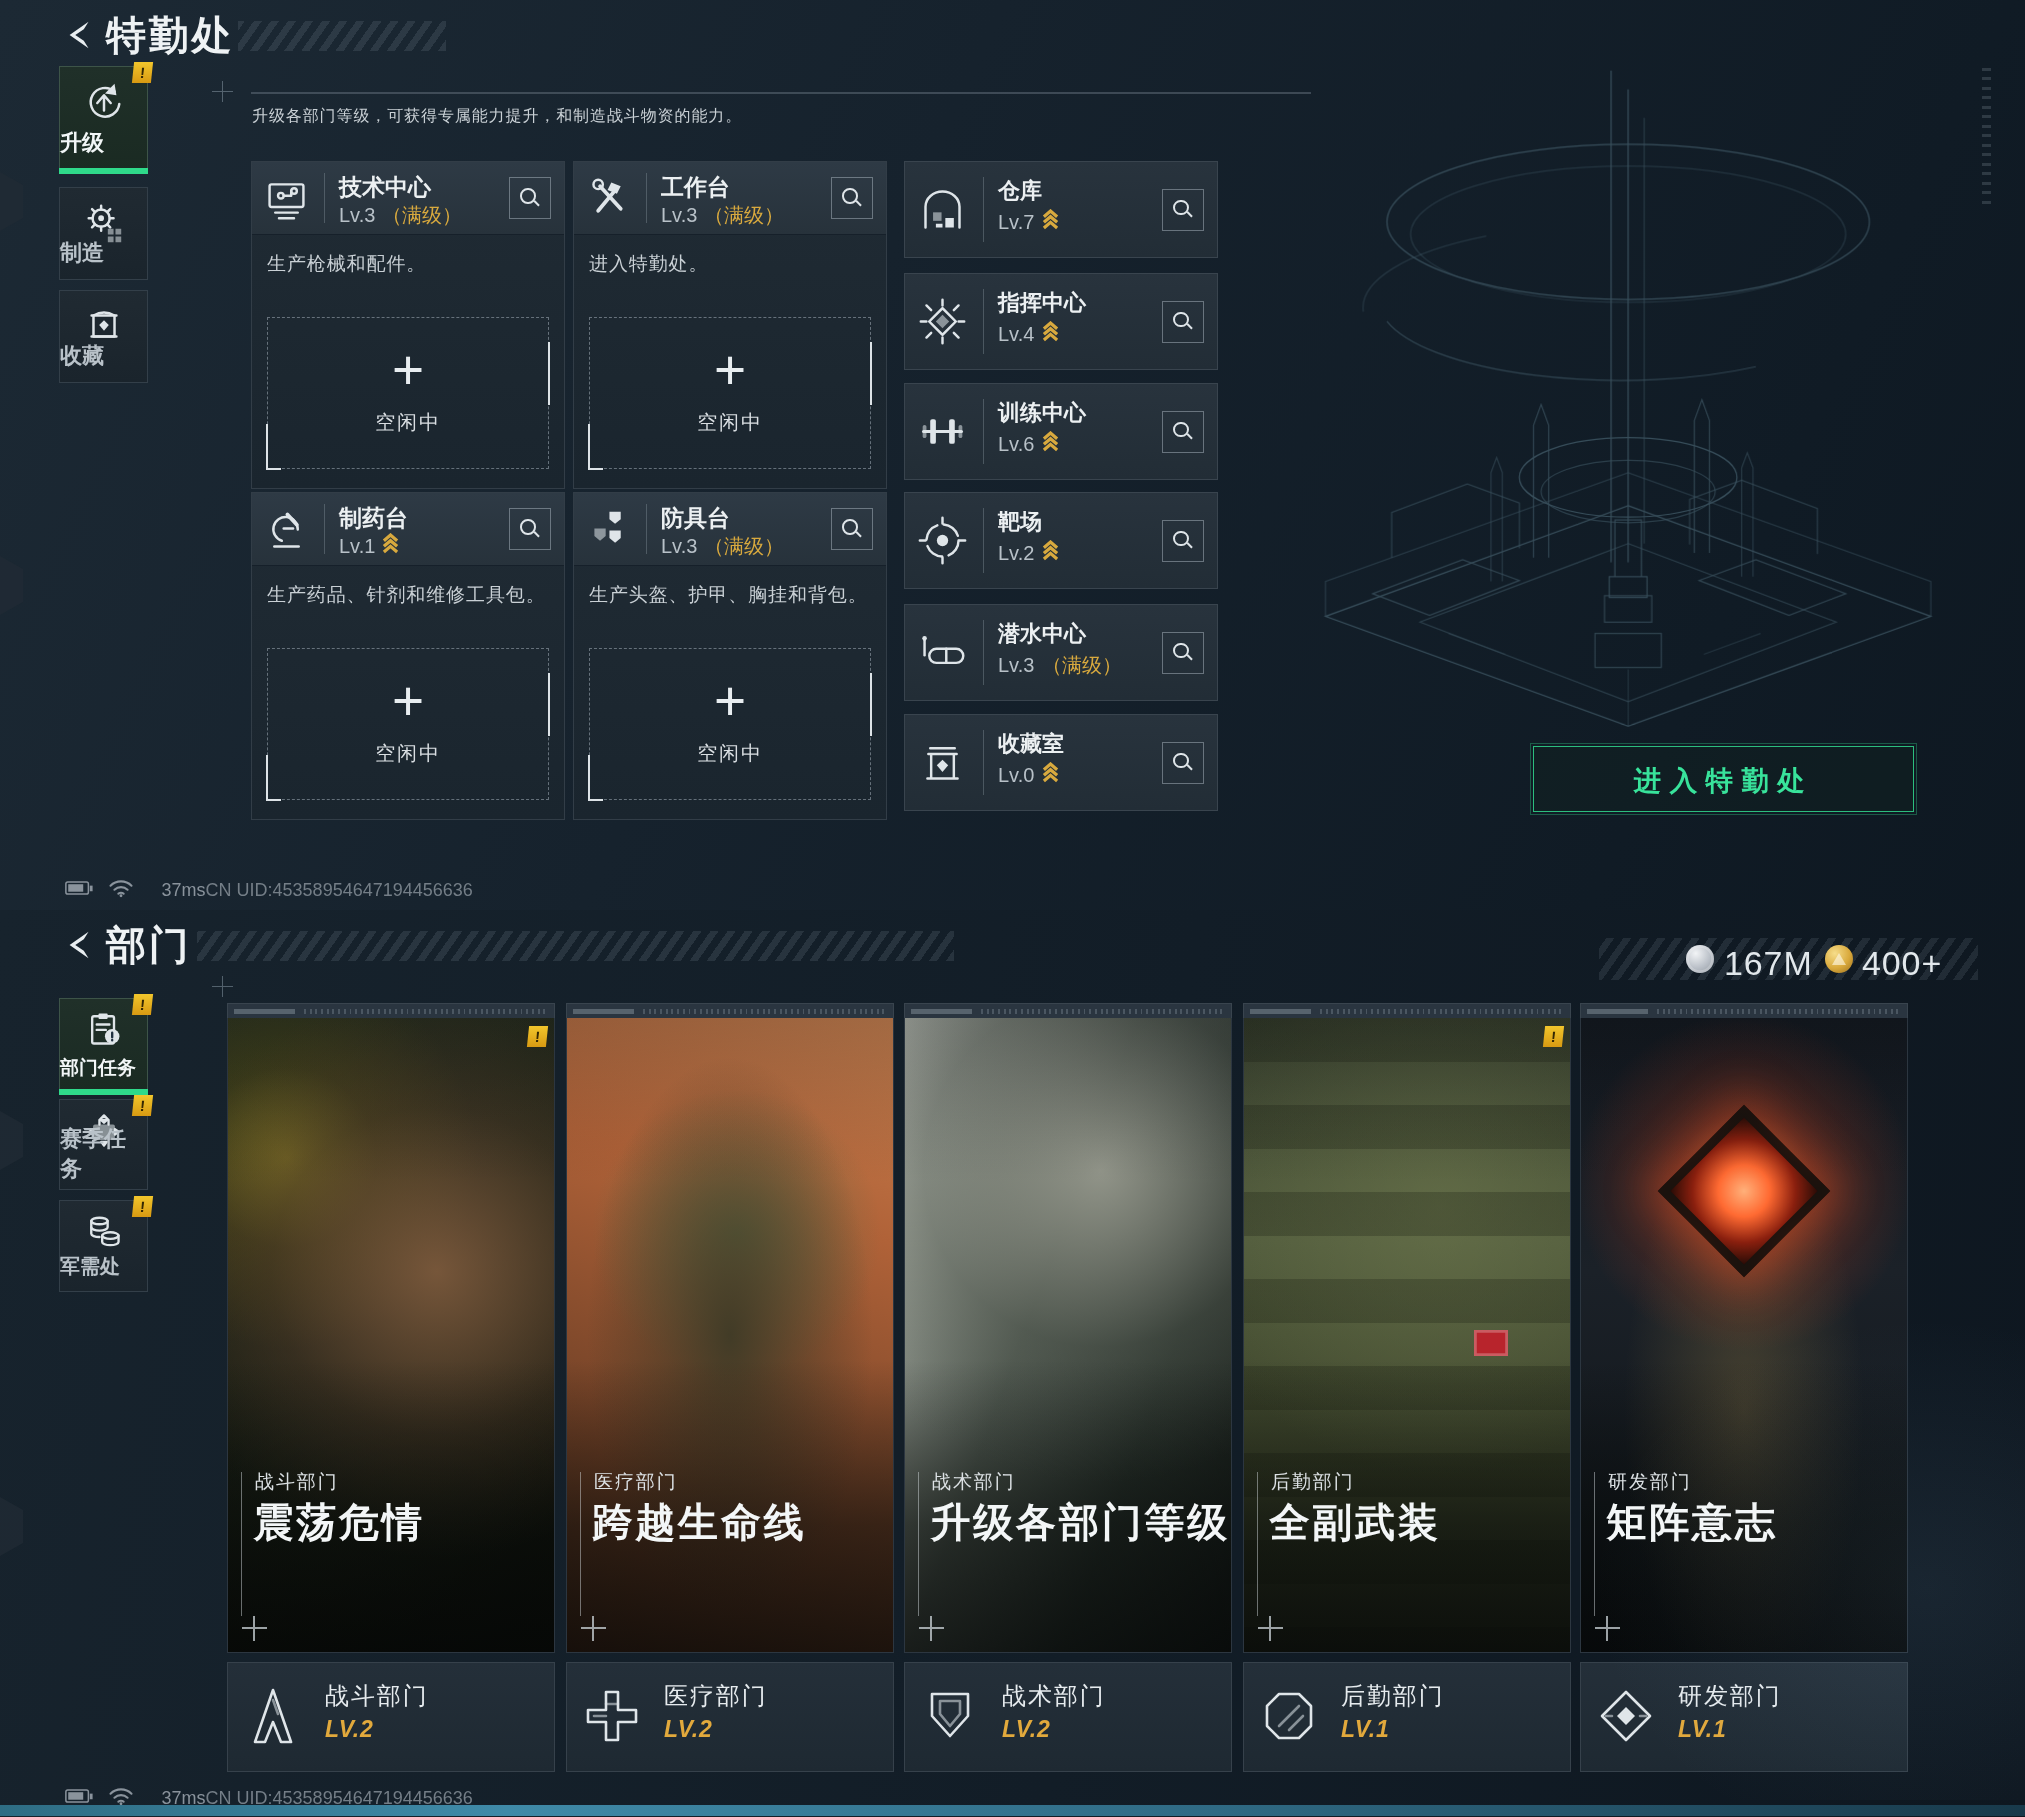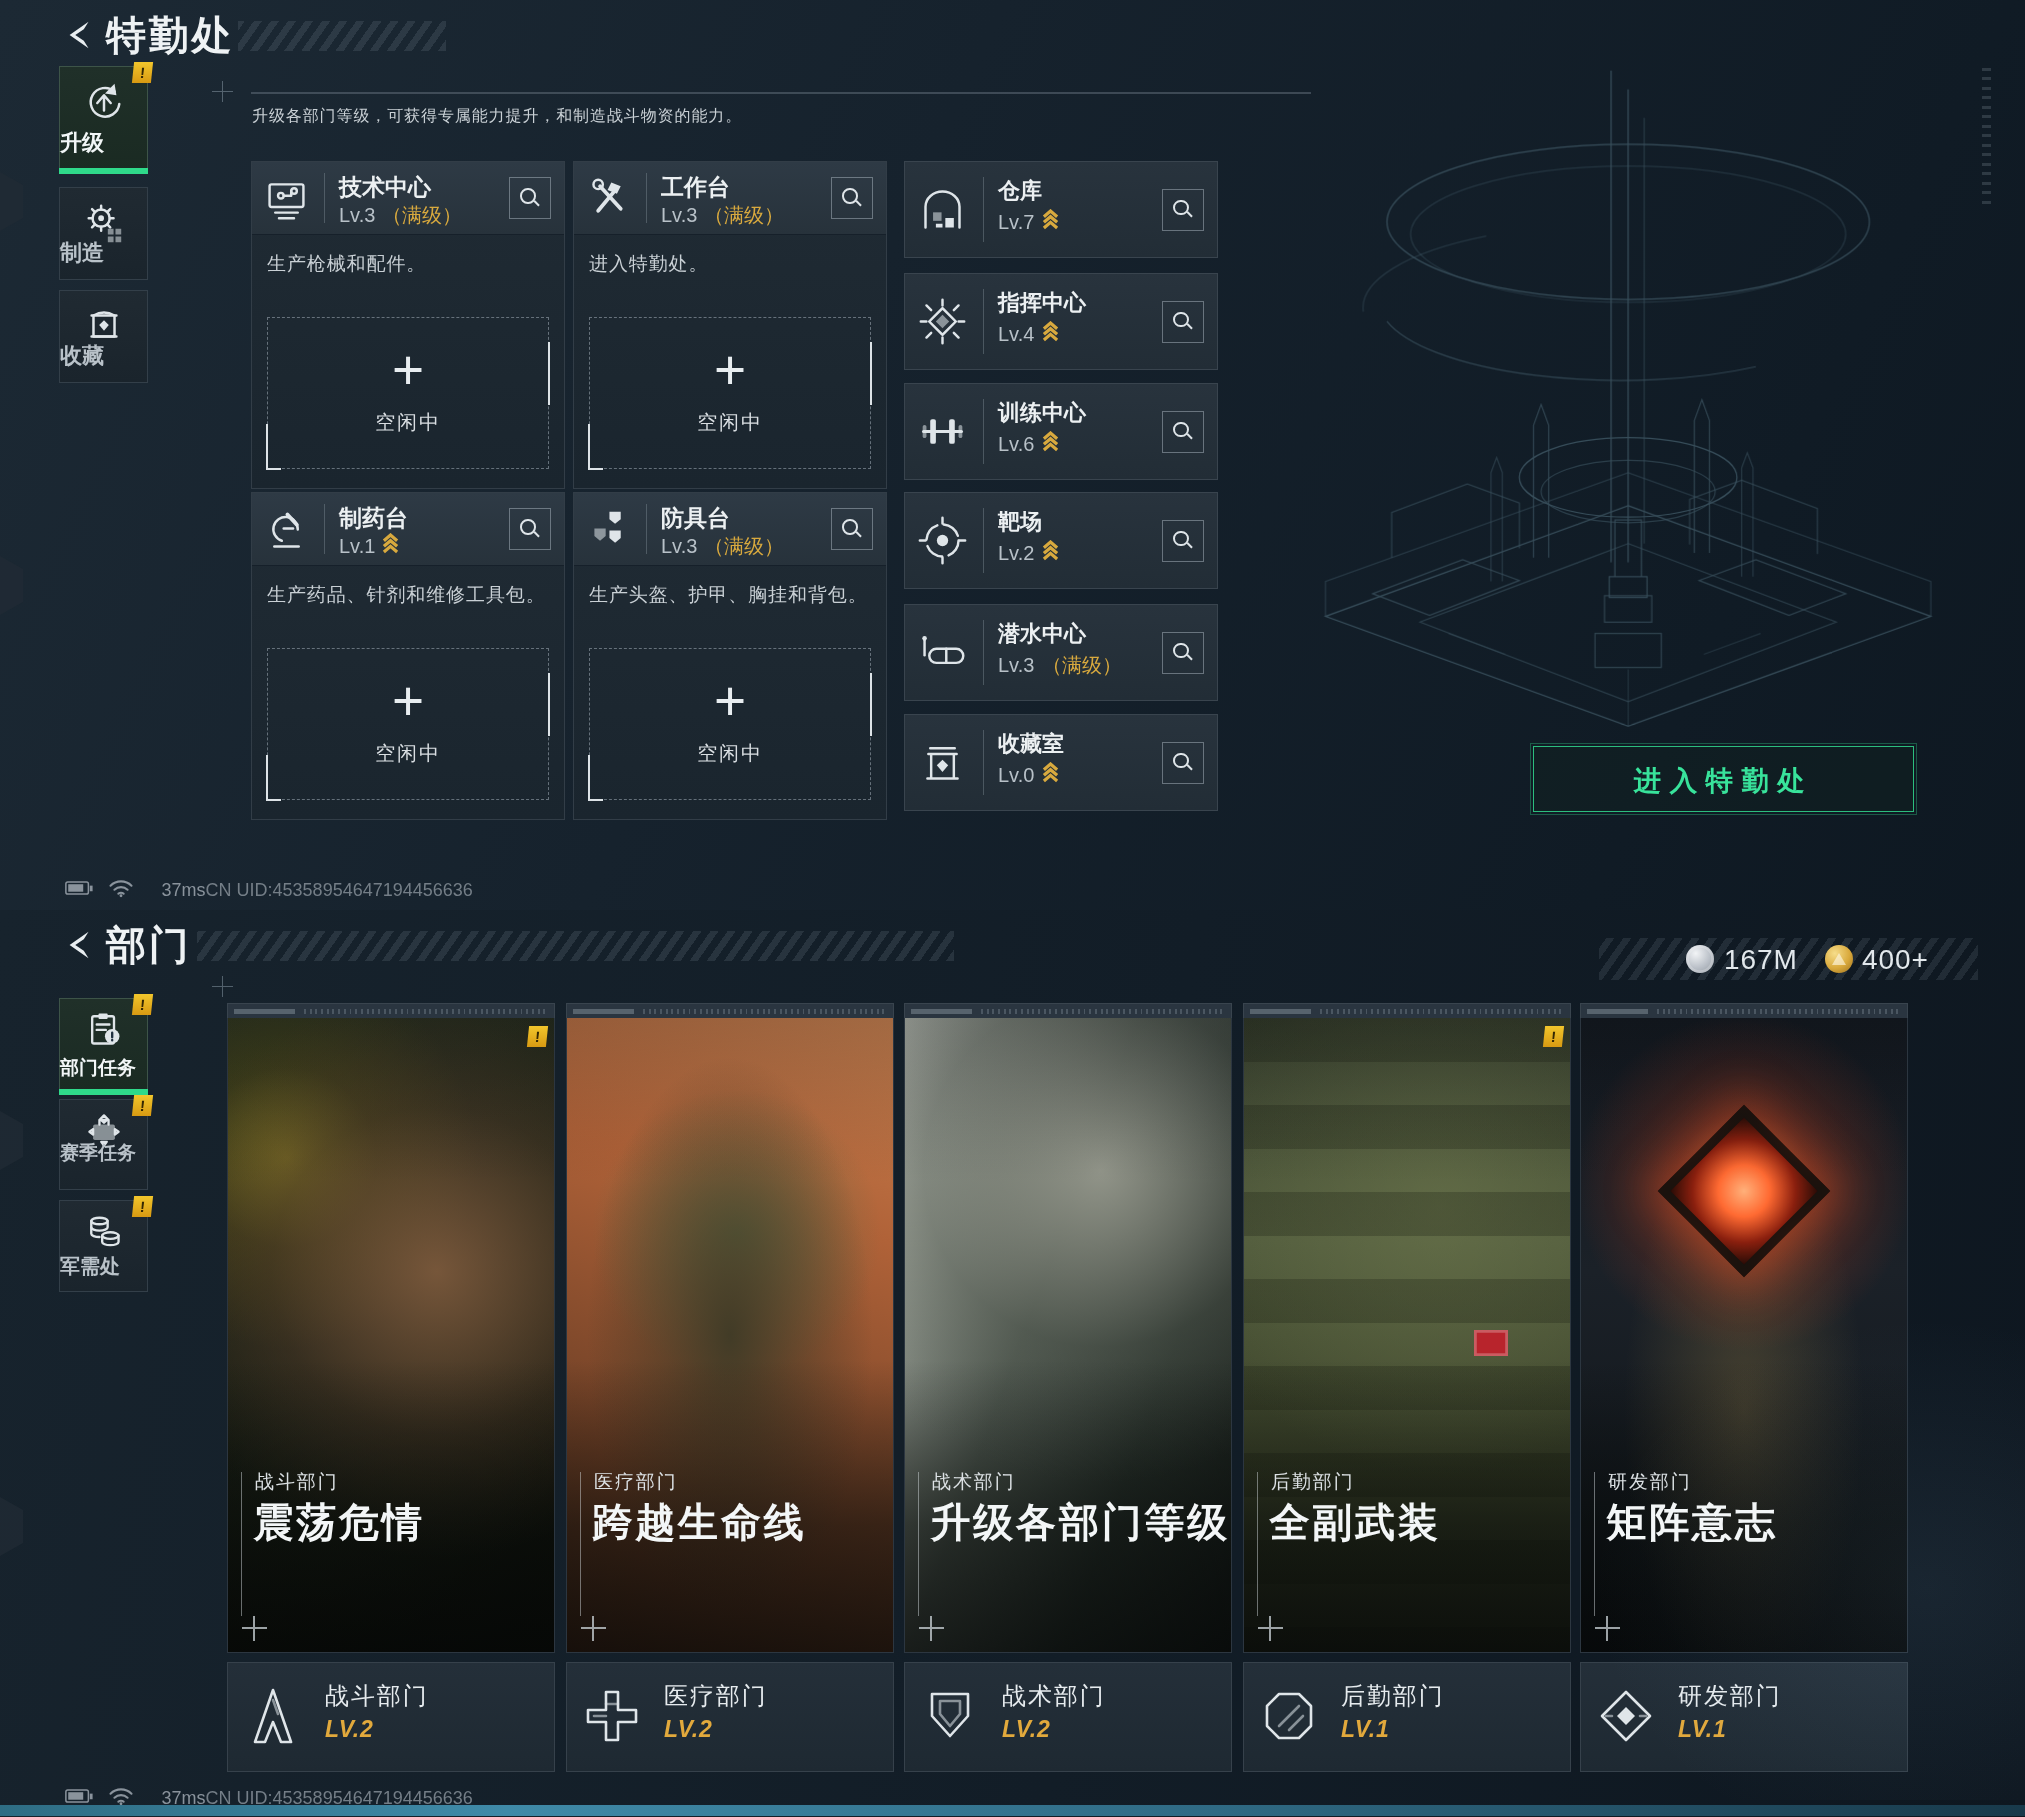--- a/index.html
+++ b/index.html
@@ -74,21 +74,21 @@
   .sb-uid{color:#747e87;}
   .sb-ic{display:inline-block;margin-right:13.2px;}
   
   .cur-strip{position:absolute;left:1599px;top:28px;width:379px;height:42px;
              background:repeating-linear-gradient(-55deg,rgba(130,145,158,.16) 0 6.6px,transparent 6.6px 14px);}
   .coin{position:absolute;width:28px;height:28px;border-radius:50%;top:35px;}
   .coin.silver{background:radial-gradient(circle at 35% 30%,#f2f4f6,#b9bfc7 55%,#8c939c);box-shadow:inset 0 0 0 2.8px rgba(255,255,255,.22);}
   .coin.goldc{background:radial-gradient(circle at 35% 30%,#f6dd8a,#d9a93c 55%,#9a6d1c);}
   .coin.goldc::after{content:"";position:absolute;left:6.6px;top:7.6px;width:0;height:0;
         border-left:7.6px solid transparent;border-right:7.6px solid transparent;border-bottom:12.3px solid rgba(255,250,235,.6);}
-  .cur-val{position:absolute;top:34px;font-size:28px;color:#e2e8ec;letter-spacing:0.9px;}
+  .cur-val{position:absolute;top:34px;font-size:34px;color:#e2e8ec;letter-spacing:0.9px;}
   
   .dept{position:absolute;top:93px;width:328px;height:768px;cursor:pointer;}
   .strip{position:absolute;top:0;left:0;right:0;height:15px;background:#2a3540;
          border:0.9px solid #39444e;border-bottom:none;}
   .strip::before{content:"";position:absolute;left:5.7px;top:4.7px;width:61px;height:5.7px;background:rgba(172,186,196,.35);}
   .strip::after{content:"";position:absolute;left:76px;right:5.7px;top:4.7px;height:5.7px;
          background:repeating-linear-gradient(90deg,rgba(150,164,175,.30) 0 1.9px,transparent 1.9px 5.7px);}
   .photo{position:absolute;top:15px;left:0;right:0;height:634px;border:0.9px solid #2c3640;border-top:none;}
   .photo::after{content:"";position:absolute;inset:0;
       background:linear-gradient(180deg,rgba(10,14,18,.22),rgba(10,14,18,0) 26%,rgba(8,12,10,0) 54%,rgba(6,9,8,.55) 80%,rgba(4,6,6,.72));}
@@ -519,21 +519,21 @@
     </div>
     <div class="tile" style="top:189px;height:89px">
       <div class="badge" style="right:-4.7px;top:-4.7px">!</div>
       <span class="tic" style="top:9.5px">
         <svg class="ln" width="40" height="40" viewBox="0 0 44 44">
             <rect class="fl dim" x="10" y="16" width="24" height="17" rx="2"></rect>
             <path d="M17 16 v-5 h10 v5"></path>
             <path d="M22 6 l4 4 -4 4 -4 -4 z M6 24 l4 -3 v6 z M38 24 l-4 -3 v6 z M22 39 l3 -4 h-6 z"></path>
           </svg>
       </span>
-      <div class="lbl" style="bottom:23px;font-size:19px">赛季任务</div>
+      <div class="lbl" style="bottom:5px;font-size:22px">赛季任务</div>
     </div>
     <div class="tile" style="top:290px;height:90px">
       <div class="badge" style="right:-4.7px;top:-4.7px">!</div>
       <span class="tic" style="top:9.5px">
         <svg class="ln" width="40" height="40" viewBox="0 0 44 44">
             <ellipse cx="17" cy="11" rx="9" ry="3.6"></ellipse>
             <path d="M8 11 v7 c0 2 4 3.6 9 3.6 s9 -1.6 9 -3.6 v-7"></path>
             <path d="M8 18 v7 c0 2 4 3.6 9 3.6"></path>
             <ellipse cx="29" cy="27" rx="9" ry="3.6"></ellipse>
             <path d="M20 27 v7 c0 2 4 3.6 9 3.6 s9 -1.6 9 -3.6 v-7"></path>

